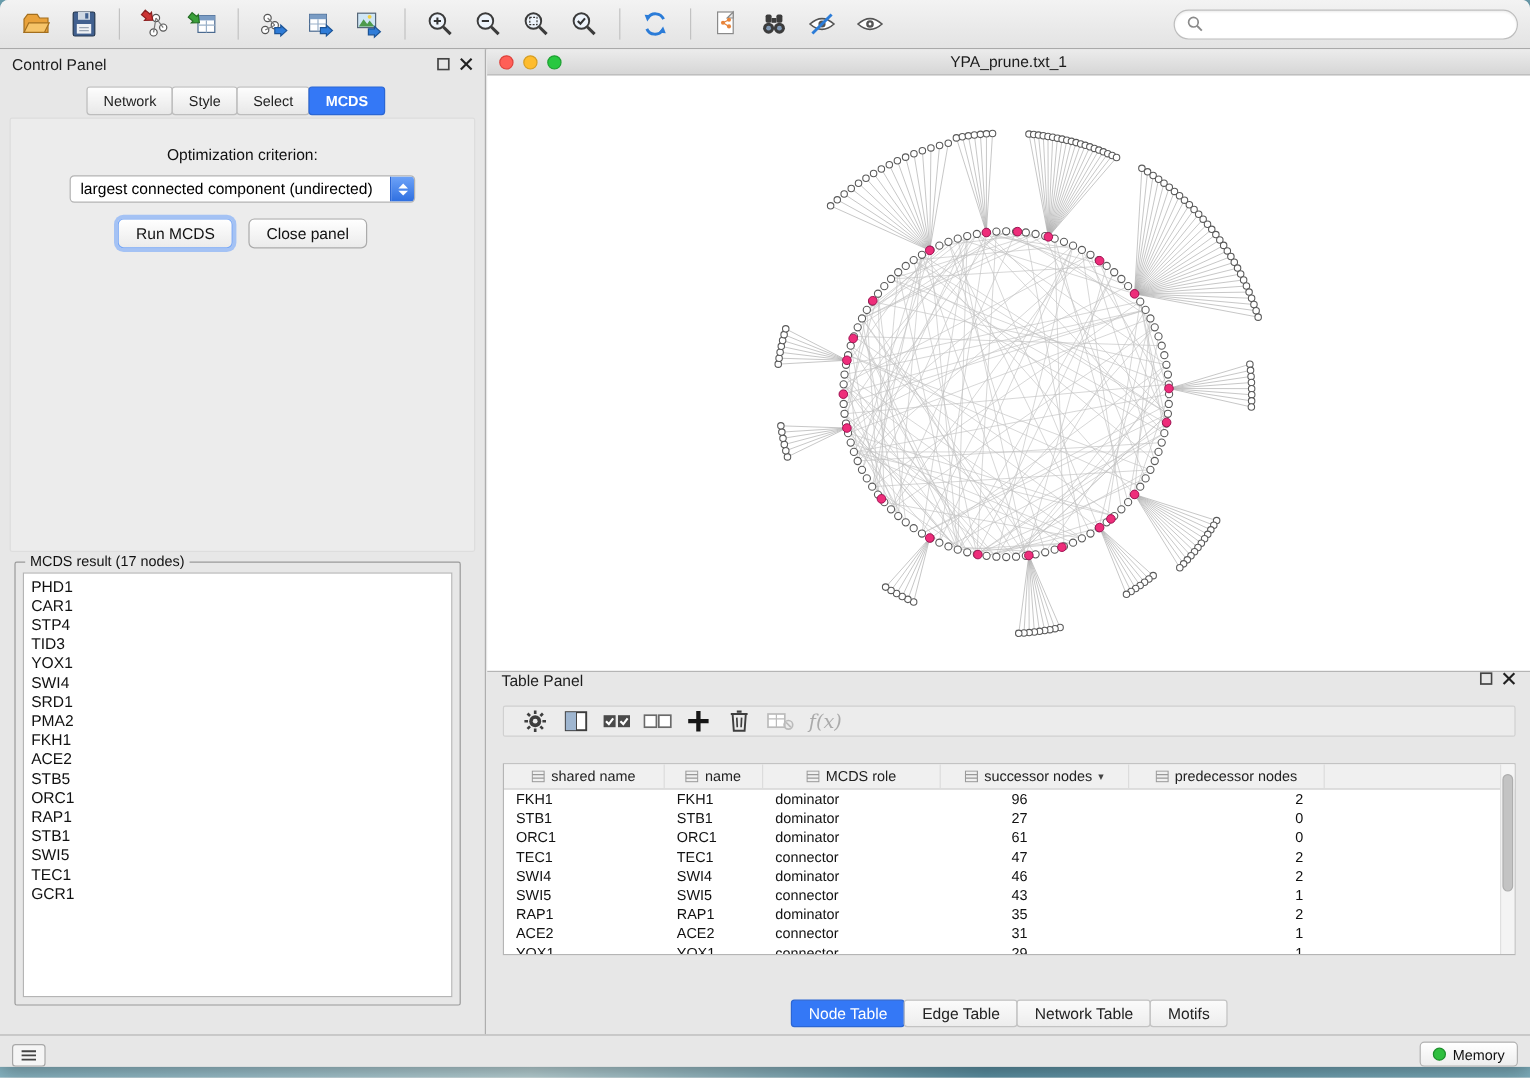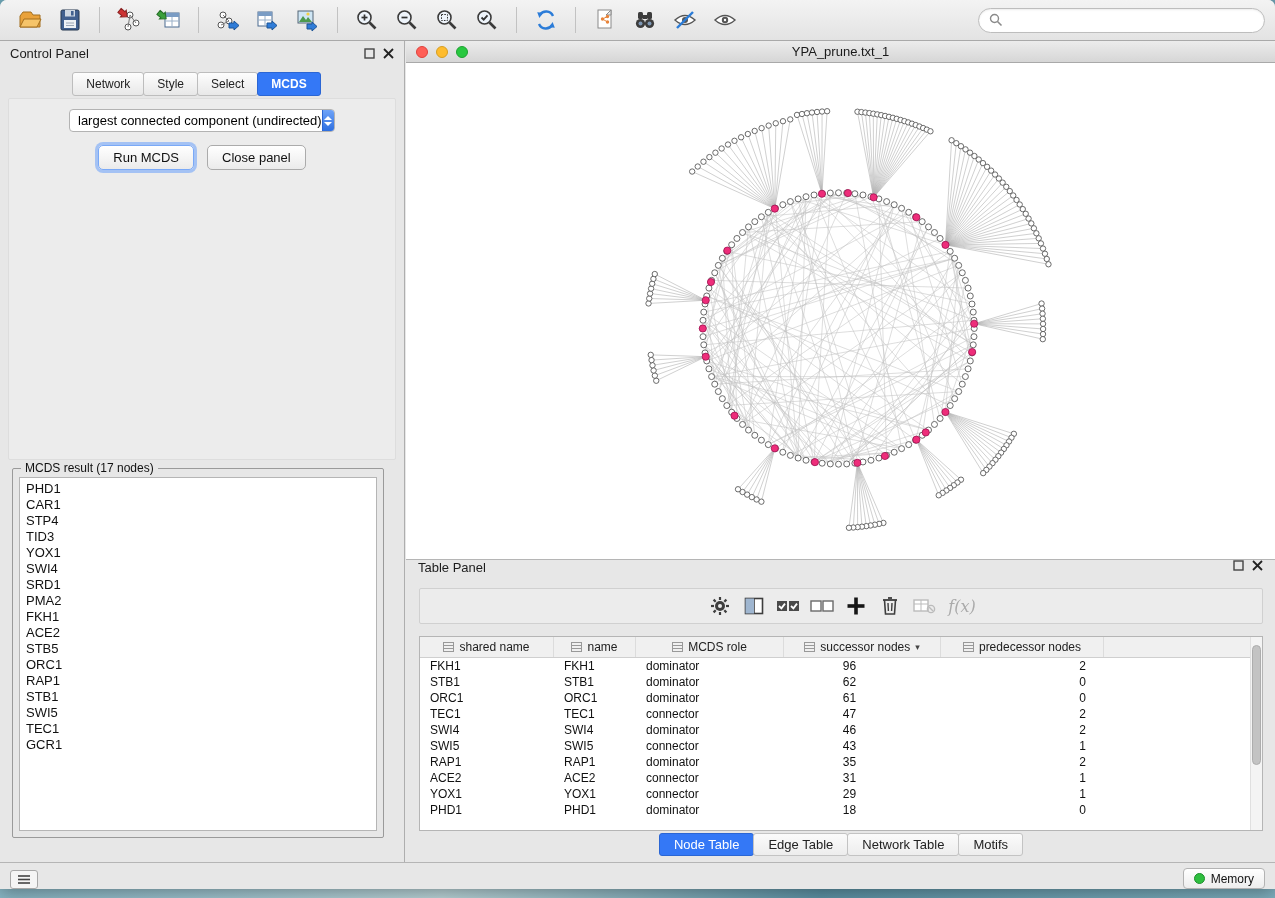--- a/index.html
+++ b/index.html
@@ -39,21 +39,21 @@
     font-size:12px; padding:4px 13px; border:1px solid #bdbdbd; margin-right:-1px;
     background:linear-gradient(#fdfdfd,#e8e8e8); color:#222; border-radius:3px; cursor:default;
   }
   .cp-tab.selected { background:#3478f6; border-color:#2b66d4; color:#fff; font-weight:bold; }
   .cp-inner {
     position:absolute; top:57px; left:8px; right:8px; height:362px;
     background:#ececec; border:1px solid #dddddd; border-radius:2px;
   }
   .opt-label { margin-top:22px; text-align:center; font-size:13px; color:#111; }
   .dropdown {
-    margin:10px auto 0; width:266px; height:23px; background:#fff;
+    margin:10px auto 0; width:288px; height:23px; background:#fff;
     border:1px solid #b3b3b3; border-radius:4px; display:flex; align-items:center;
     font-size:13px; position:relative; overflow:hidden;
   }
   .dropdown .dd-text { padding-left:8px; flex:1; white-space:nowrap; }
   .dd-stepper {
     width:20px; height:100%; background:linear-gradient(#6ea3f8,#2f6fe0);
     display:flex; flex-direction:column; align-items:center; justify-content:center; gap:2px;
     border-left:1px solid #2b66d4;
   }
   .dd-stepper .up { width:0; height:0; border-left:4px solid transparent; border-right:4px solid transparent; border-bottom:4px solid #fff; }
@@ -90,28 +90,28 @@
   .light.red { background:#ff5f57; border:1px solid #df423c; }
   .light.yellow { background:#febc2e; border:1px solid #d69e22; }
   .light.green { background:#28c840; border:1px solid #1ea132; }
   .net-canvas { position:absolute; top:22px; left:0; right:0; bottom:0; background:#fff; border-bottom:1px solid #b5b5b5; }
   .net-canvas svg { width:100%; height:100%; display:block; }
   
   .table-panel { position:absolute; top:519px; left:0; right:0; bottom:0; background:#e7e7e7; }
   .tp-header { height:26px; display:flex; align-items:flex-start; padding:0 12px; font-size:13px; color:#1d1d1d; }
   .tp-header .win-icons { margin-left:auto; display:flex; gap:8px; align-items:center; }
   .tp-toolbar {
-    position:absolute; top:28px; left:13px; right:12px; height:36px;
+    position:absolute; top:28px; left:13px; right:12px; height:26px;
     background:#ececec; border:1px solid #d0d0d0; border-radius:2px;
-    display:flex; align-items:center; gap:6px; padding:0 12px;justify-content:center;
+    display:flex; align-items:center; gap:6px; padding:0 12px;
   }
   .tpbtn { width:28px; height:28px; display:flex; align-items:center; justify-content:center; }
   .fx { font-family:"DejaVu Serif", serif; font-style:italic; font-size:16px; color:#aaa; margin-left:4px; }
   .table-box {
-    position:absolute; top:76px; left:13px; right:12px; height:195px;
+    position:absolute; top:76px; left:13px; right:12px; height:160px;
     background:#fff; border:1px solid #b5b5b5; display:flex; flex-direction:column; position:absolute;
   }
   .thead { display:flex; height:21px; background:#f0f0f0; border-bottom:1px solid #cfcfcf; flex:none; }
   .hcell {
     display:flex; align-items:center; justify-content:center; gap:5px;
     font-size:12px; color:#222; border-right:1px solid #dcdcdc; height:100%;
   }
   .tbody { position:relative; flex:1; overflow:hidden; }
   .trow { display:flex; height:16px; }
   .tcell { font-size:12px; line-height:16px; color:#111; white-space:nowrap; overflow:hidden; }
@@ -308,20 +308,21 @@
           </svg>
       </span>
     </div>
     <div class="cp-tabs">
       <span class="cp-tab">Network</span>
       <span class="cp-tab">Style</span>
       <span class="cp-tab">Select</span>
       <span class="cp-tab selected">MCDS</span>
     </div>
     <div class="cp-inner">
+      <div class="opt-label">Optimization criterion:</div>
       <div class="dropdown">
         <span class="dd-text">largest connected component (undirected)</span>
         <span class="dd-stepper">
             <span class="up"></span>
             <span class="down"></span>
           </span>
       </div>
       <div class="btn-row">
         <button class="btn focus-ring">Run MCDS</button>
         <button class="btn">Close panel</button>
@@ -1038,21 +1039,21 @@
               <div class="tcell c1">FKH1</div>
               <div class="tcell c2">dominator</div>
               <div class="tcell c3">96</div>
               <div class="tcell c4">2</div>
               <div class="tcell cf"></div>
             </div>
             <div class="trow">
               <div class="tcell c0">STB1</div>
               <div class="tcell c1">STB1</div>
               <div class="tcell c2">dominator</div>
-              <div class="tcell c3">62</div>
+              <div class="tcell c3">27</div>
               <div class="tcell c4">0</div>
               <div class="tcell cf"></div>
             </div>
             <div class="trow">
               <div class="tcell c0">ORC1</div>
               <div class="tcell c1">ORC1</div>
               <div class="tcell c2">dominator</div>
               <div class="tcell c3">61</div>
               <div class="tcell c4">0</div>
               <div class="tcell cf"></div>

